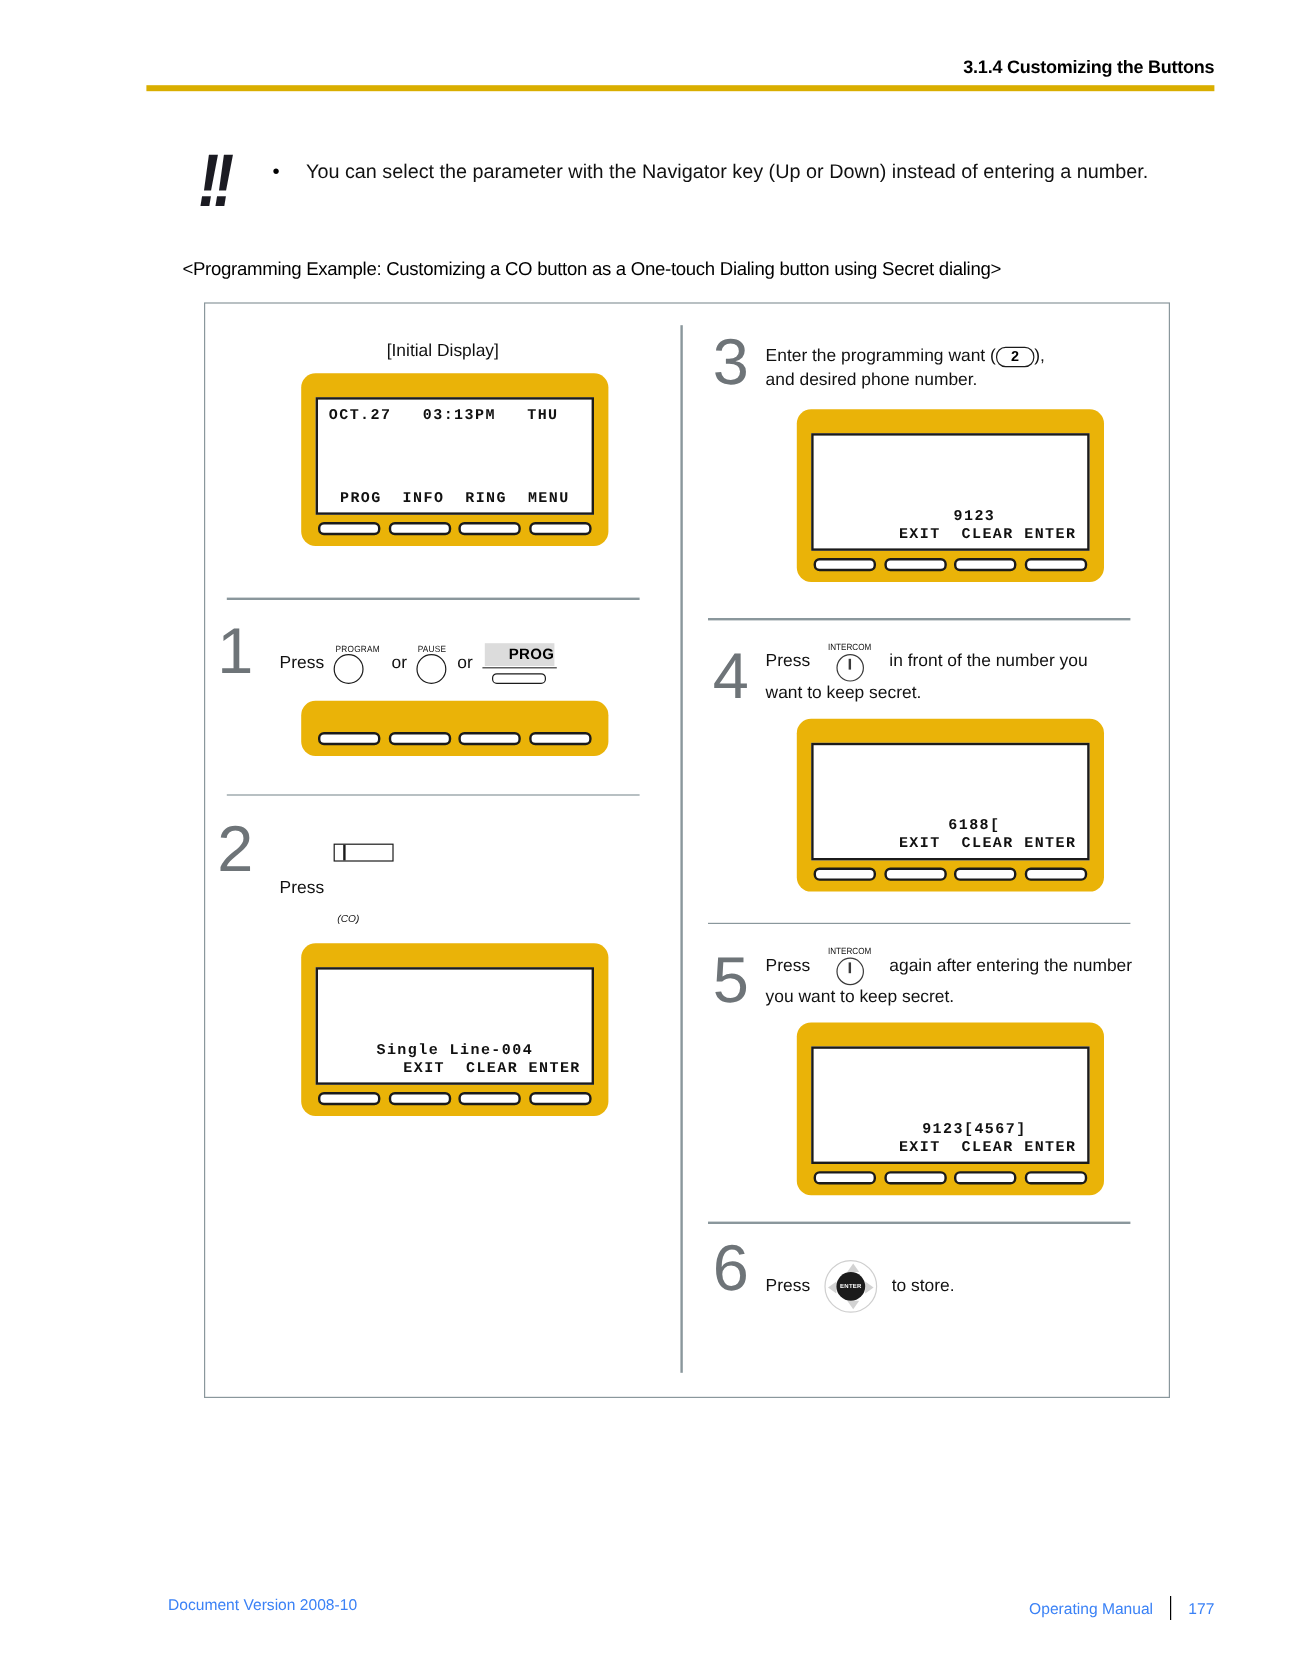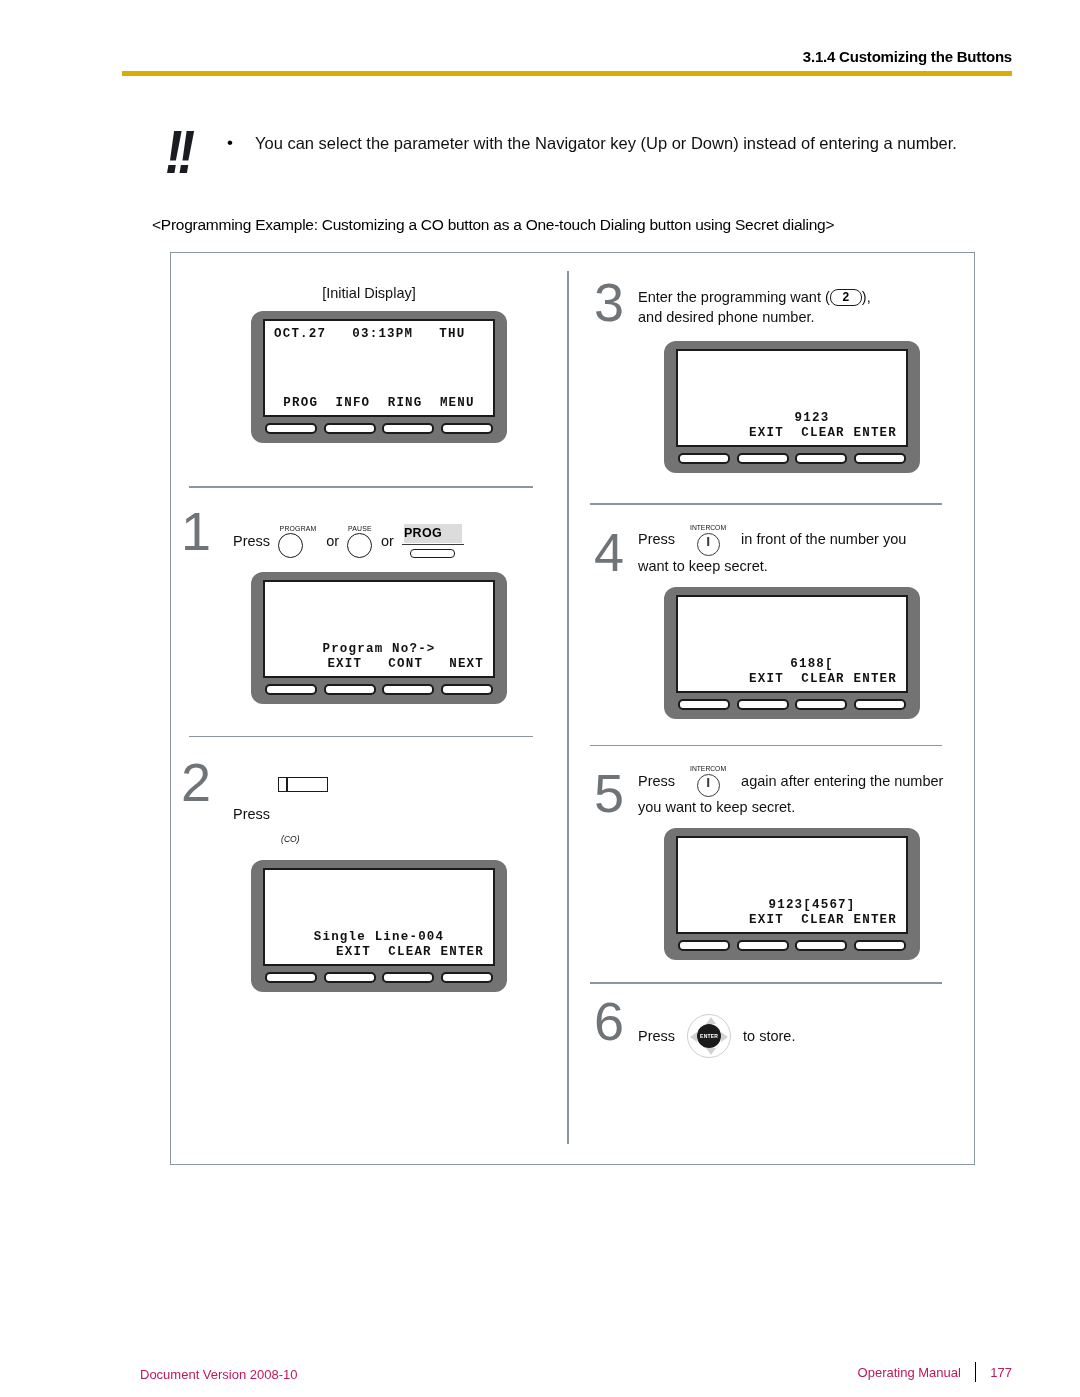--- a/index.html
+++ b/index.html
@@ -150,21 +150,21 @@
   }
   .key-with-label { display:flex; flex-direction:column; align-items:flex-start; }
 
   
   .prog-key { display:flex; flex-direction:column; align-items:center; width:62px; }
   .prog-key .cap {
     width:58px; height:19px;
     background:#dcdcdc;
     font-size:12.5px; font-weight:bold;
     color:#000;
-    text-align:left;
+    text-align:right;
     line-height:19px;
     letter-spacing:0.3px;
   }
   .prog-key .underline {
     width:62px; height:1.4px; background:#3a3a3a; margin-top:1px;
   }
   .prog-key .softbtn {
     width:45px; height:9px;
     border:1.7px solid #1b1b1b;
     border-radius:4px;
@@ -246,23 +246,23 @@
   .nav-key .arw { position:absolute; width:0; height:0; }
   .nav-key .arw.up    { left:22.5px; top:7px;   border-left:5px solid transparent; border-right:5px solid transparent; border-bottom:7px solid #d2d2d2; }
   .nav-key .arw.down  { left:22.5px; bottom:7px;border-left:5px solid transparent; border-right:5px solid transparent; border-top:7px solid #d2d2d2; }
   .nav-key .arw.left  { top:22.5px; left:7px;   border-top:5px solid transparent; border-bottom:5px solid transparent; border-right:7px solid #d2d2d2; }
   .nav-key .arw.right { top:22.5px; right:7px;  border-top:5px solid transparent; border-bottom:5px solid transparent; border-left:7px solid #d2d2d2; }
 
   
   .lcd-wrap { display:flex; justify-content:center; }
   .lcd-unit {
     width:256px;
-    background:#737373;
+    background:#eab308;
     border-radius:12px;
-    padding:8px 12px 9px 12px;
+    padding:20px 12px 9px 12px;
     margin-left:20px;
   }
   .lcd-screen {
     height:98px;
     background:#fff;
     border:2.2px solid #1b1b1b;
     position:relative;
     padding:7px 9px;
   }
   .lcd-line {
@@ -294,24 +294,24 @@
   }
   .initial-caption {
     text-align:center;
     font-size:14.5px;
     color:#111;
     margin-bottom:10px;
   }
 
   
   #footer {
-    position:absolute; left:140px; top:1362px; width:872px;
-    display:flex; align-items:flex-end; justify-content:space-between;
+    position:absolute; left:140px; top:1330px; width:872px;
+    display:flex; align-items:flex-start; justify-content:space-between;
     font-size:13px;
-    color:#be185d;
+    color:#3b82f6;
   }
   #footer .right-group { display:flex; align-items:center; }
   #footer .f-sep {
     width:1.4px; height:20px; background:#000; margin:0 14px;
   }
   #footer .f-page { font-size:13px; }
 </style>
 </head>
 <body>
 
@@ -381,26 +381,20 @@
             <span class="prog-key">
               <span class="cap">PROG</span>
               <span class="underline"></span>
               <span class="softbtn"></span>
             </span>
           </div>
         </div>
       </div>
       <div class="lcd-wrap" style="margin-top:14px;">
         <div class="lcd-unit">
-          <div class="lcd-screen">
-            <div class="lcd-bottomzone">
-              <div class="lcd-line lcd-value">Program No?-&gt;</div>
-              <div class="lcd-line lcd-softrow">EXIT   CONT   NEXT</div>
-            </div>
-          </div>
           <div class="softkey-row">
             <div class="softkey"></div>
             <div class="softkey"></div>
             <div class="softkey"></div>
             <div class="softkey"></div>
           </div>
         </div>
       </div>
     </div>
 

